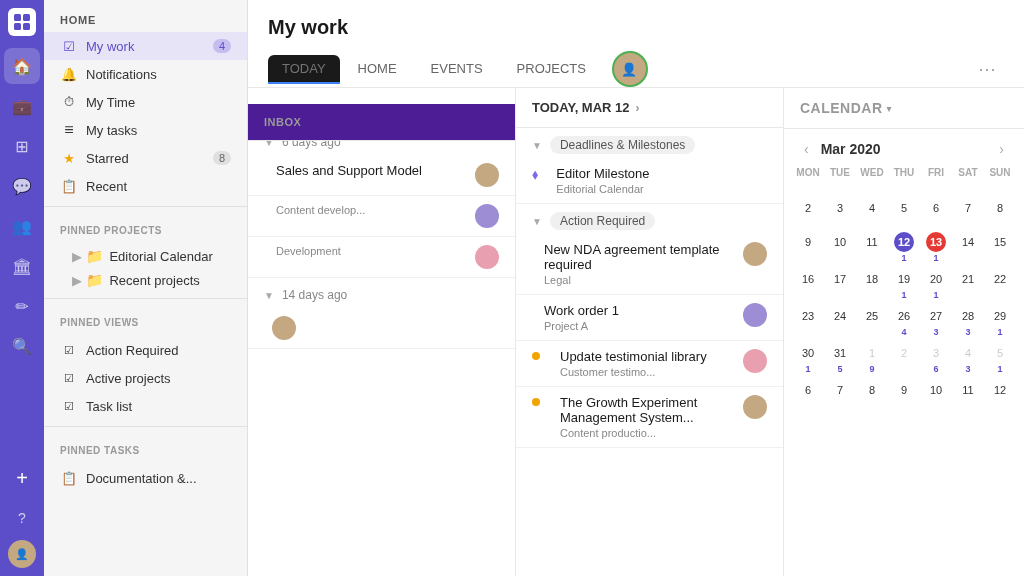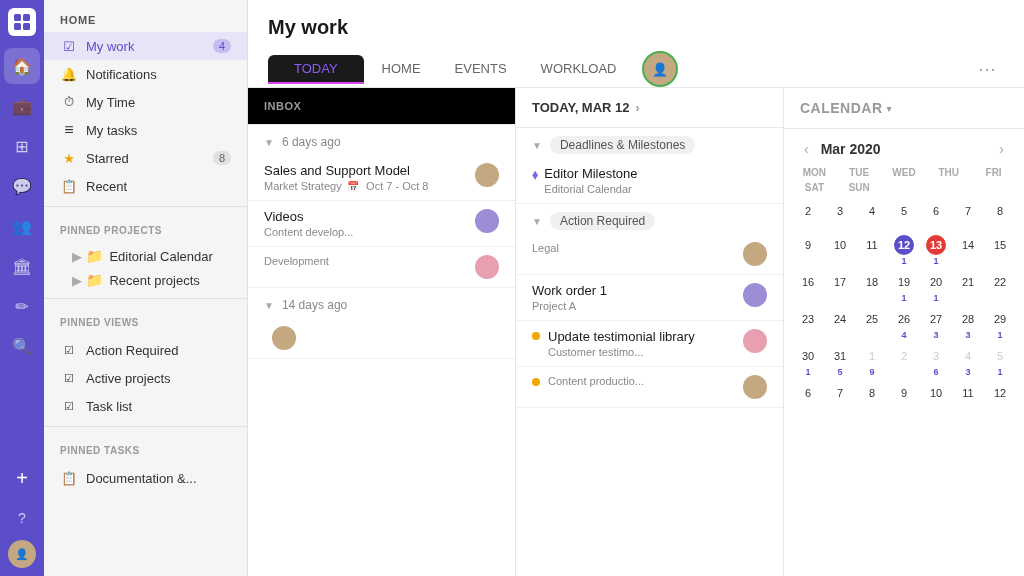--- a/index.html
+++ b/index.html
@@ -81,22 +81,22 @@
       border-bottom: 1px solid #e8e8e8;
     }
     .main-title { font-size: 20px; font-weight: 700; color: #1a1a1a; margin-bottom: 12px; }
     .main-tabs { display: flex; align-items: center; gap: 2px; }
     .tab {
       padding: 8px 16px; font-size: 13px; font-weight: 500;
       color: #666; cursor: pointer; border-bottom: 2px solid transparent;
       border-radius: 0;
     }
     .tab.active {
-      background: #1a1a1a; color: #8b5cf6; border-radius: 6px 6px 0 0;
-      border-bottom: 2px solid #d946ef; padding: 6px 26px;
+      background: #1a1a1a; color: #737373; border-radius: 6px 6px 0 0;
+      border-bottom: 2px solid #3b82f6; padding: 6px 14px;
     }
     .avatar-tab {
       width: 36px; height: 36px; border-radius: 50%;
       border: 2px solid #4caf50; display: flex; align-items: center;
       justify-content: center; margin-left: 8px; cursor: pointer;
       background: #c4a882; color: #fff; font-size: 13px;
     }
     .more-btn {
       margin-left: auto; cursor: pointer; color: #999; font-size: 18px;
       padding: 4px 8px;
@@ -104,22 +104,22 @@
 
     
     .panels { display: flex; flex: 1; overflow: hidden; }
     .panel {
       flex: 1; display: flex; flex-direction: column; overflow-y: auto;
       border-right: 1px solid #e8e8e8;
     }
     .panel-header {
       padding: 12px 16px; font-size: 11px; font-weight: 700;
       color: #999; text-transform: uppercase; letter-spacing: 0.5px;
-      border-bottom: 1px solid #e8e8e8; background: #000000;
-      position: sticky; top: 0; z-index: 1;
+      border-bottom: 1px solid #e8e8e8; background: #4c1d95;
+      position: sticky; top: 16px; z-index: 1;
     }
     .panel-today-header {
       padding: 12px 16px; font-size: 13px; font-weight: 600;
       color: #333; border-bottom: 1px solid #e8e8e8; background: #fff;
       position: sticky; top: 0; z-index: 1; display: flex; align-items: center;
       gap: 6px;
     }
     .chevron-icon { color: #999; font-size: 12px; }
 
     
@@ -128,21 +128,21 @@
       gap: 8px; cursor: pointer;
     }
     .group-title { font-size: 12px; color: #888; font-weight: 500; }
     .collapse-btn { color: #aaa; font-size: 10px; }
 
     
     .task-item {
       display: flex; align-items: flex-start; padding: 8px 16px;
       border-bottom: 1px solid #f0f0f0; cursor: pointer; background: #fff;
     }
-    .task-main { flex: 1; }
+    .task-main { flex: 1; margin-left: 12px; }
     .task-name { font-size: 13px; color: #1a1a1a; font-weight: 500; margin-bottom: 2px; }
     .task-sub { font-size: 11px; color: #888; display: flex; align-items: center; gap: 6px; }
     .task-date-icon { font-size: 10px; color: #aaa; }
     .task-avatar { width: 24px; height: 24px; border-radius: 50%; background: #c4a882; flex-shrink: 0; margin-left: 8px; }
     .task-avatar-purple { background: #9c8dd4; }
     .task-avatar-pink { background: #e8a0b0; }
 
     
     .section-tag {
       display: inline-flex; align-items: center; background: #f0f0f0;
@@ -158,21 +158,21 @@
     .cal-header {
       display: flex; align-items: center; padding: 12px 16px;
       border-bottom: 1px solid #e8e8e8;
     }
     .cal-title { font-size: 14px; font-weight: 700; color: #999; text-transform: uppercase; letter-spacing: 0.5px; }
     .cal-dropdown { color: #999; font-size: 10px; margin-left: 4px; }
     .cal-nav { display: flex; align-items: center; padding: 10px 16px 6px; gap: 8px; }
     .cal-month { font-size: 14px; font-weight: 600; color: #333; flex: 1; }
     .cal-nav-btn { color: #aaa; cursor: pointer; font-size: 14px; padding: 2px 4px; }
     .cal-grid { padding: 0 8px 8px; }
-    .cal-day-headers { display: grid; grid-template-columns: repeat(5, 1fr); margin-bottom: 4px; }
+    .cal-day-headers { display: grid; grid-template-columns: repeat(7, 1fr); margin-bottom: 16px; }
     .cal-day-header { text-align: center; font-size: 10px; color: #aaa; font-weight: 600; padding: 2px 0; }
     .cal-week { display: grid; grid-template-columns: repeat(7, 1fr); margin-bottom: 2px; }
     .cal-day {
       display: flex; flex-direction: column; align-items: center;
       padding: 2px 1px; cursor: pointer; border-radius: 4px; min-height: 32px;
     }
     .cal-day-num { font-size: 11px; color: #333; width: 20px; height: 20px; display: flex; align-items: center; justify-content: center; border-radius: 50%; }
     .cal-day.today .cal-day-num { background: #5b4ec8; color: #fff; font-weight: 700; }
     .cal-day.today-13 .cal-day-num { background: #e53935; color: #fff; font-weight: 700; }
     .cal-day.other-month .cal-day-num { color: #ccc; }
@@ -283,49 +283,43 @@
   </div>
 </div>
 
 <div class="main">
   <div class="main-header">
     <div class="main-title">My work</div>
     <div class="main-tabs">
       <div class="tab active">TODAY</div>
       <div class="tab">HOME</div>
       <div class="tab">EVENTS</div>
-      <div class="tab">WORKLOAD</div>
+      <div class="tab">PROJECTS</div>
       <div class="avatar-tab">👤</div>
       <div class="more-btn">···</div>
     </div>
   </div>
 
   <div class="panels">
 
     <div class="panel">
       <div class="panel-header">INBOX</div>
 
       <div class="group-header">
         <span class="collapse-btn">▼</span>
         <span class="group-title">6 days ago</span>
       </div>
       <div class="task-item">
         <div class="task-main">
           <div class="task-name">Sales and Support Model</div>
-          <div class="task-sub">
-            <span>Market Strategy</span>
-            <span class="task-date-icon">📅</span>
-            <span>Oct 7 - Oct 8</span>
-          </div>
         </div>
         <div class="task-avatar"></div>
       </div>
       <div class="task-item">
         <div class="task-main">
-          <div class="task-name">Videos</div>
           <div class="task-sub">
             <span>Content develop...</span>
           </div>
         </div>
         <div class="task-avatar task-avatar-purple"></div>
       </div>
       <div class="task-item">
         <div class="task-main">
           <div class="task-sub">
             <span>Development</span>
@@ -362,20 +356,21 @@
           </div>
         </div>
       </div>
 
       <div style="padding: 8px 16px 4px; display:flex; align-items:center; gap:8px;">
         <span style="color:#aaa; font-size:10px;">▼</span>
         <span class="section-tag" style="margin:0;">Action Required</span>
       </div>
       <div class="task-item">
         <div class="task-main">
+          <div class="task-name">New NDA agreement template required</div>
           <div class="task-sub">
             <span>Legal</span>
           </div>
         </div>
         <div class="task-avatar"></div>
       </div>
       <div class="task-item">
         <div class="task-main">
           <div class="task-name">Work order 1</div>
           <div class="task-sub">
@@ -390,20 +385,21 @@
           <div class="task-name">Update testimonial library</div>
           <div class="task-sub">
             <span>Customer testimo...</span>
           </div>
         </div>
         <div class="task-avatar task-avatar-pink"></div>
       </div>
       <div class="task-item">
         <div class="orange-dot"></div>
         <div class="task-main">
+          <div class="task-name">The Growth Experiment Management System...</div>
           <div class="task-sub">
             <span>Content productio...</span>
           </div>
         </div>
         <div class="task-avatar"></div>
       </div>
     </div>
 
     <div class="calendar-panel">
       <div class="cal-header">

